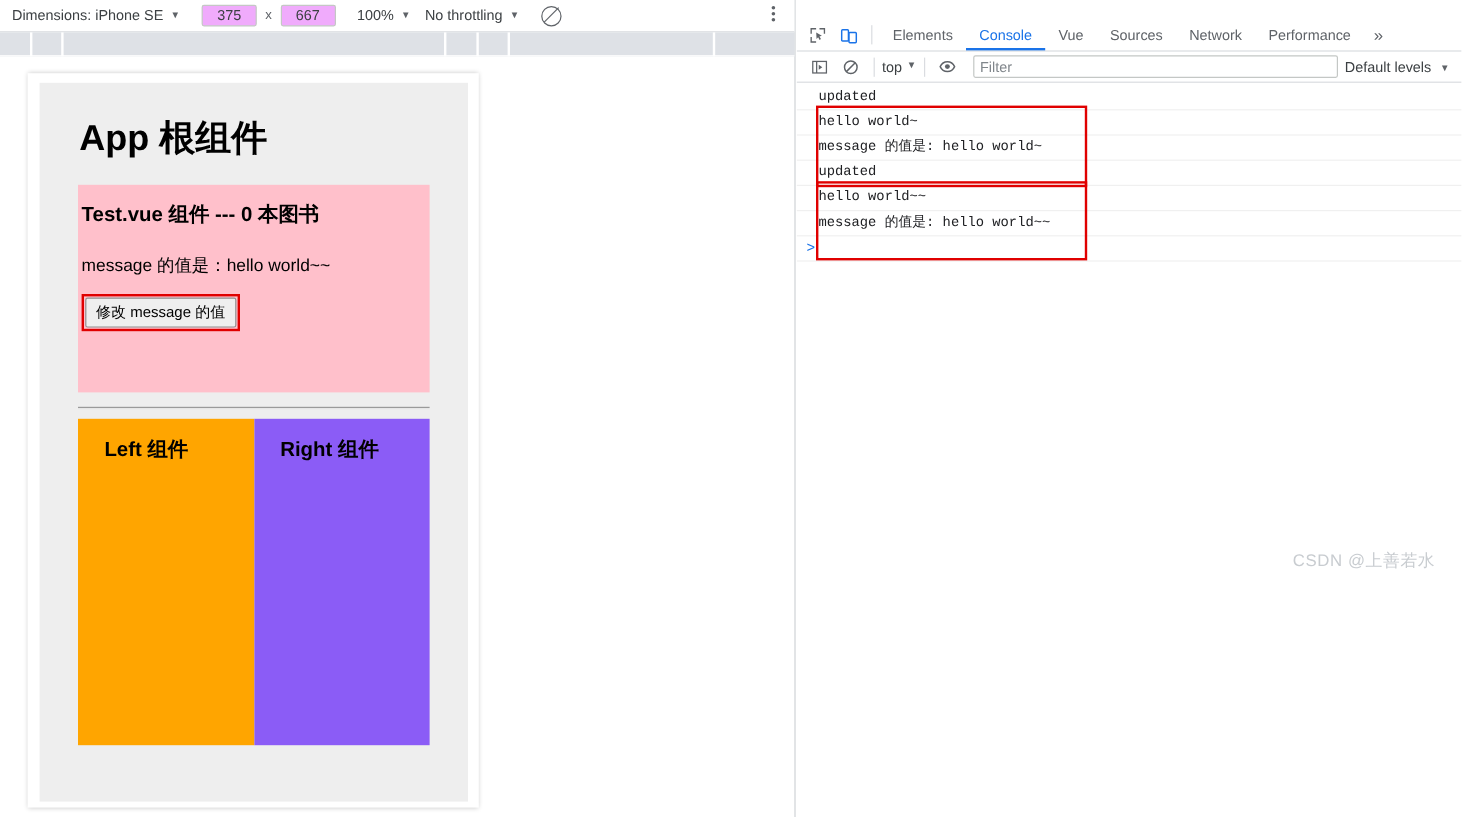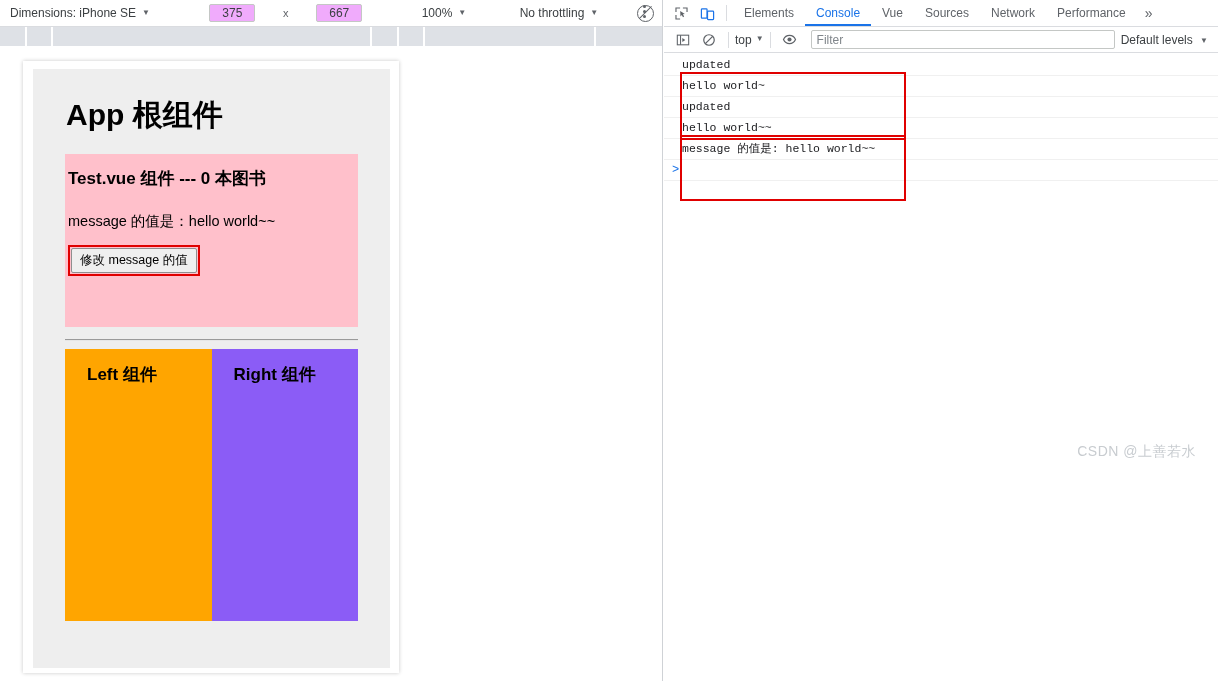--- a/index.html
+++ b/index.html
@@ -34,21 +34,20 @@
     width: 662px; height: 27px;
     background: #ffffff;
     border-bottom: 1px solid #dadce0;
     box-sizing: border-box;
     display: flex;
     align-items: center;
     padding: 0 8px;
     font-size: 12px;
     color: #3c4043;
     white-space: nowrap;
-    justify-content: space-between;
   }
   .dt-label {
     font-size: 12px;
     color: #3c4043;
     margin-right: 2px;
   }
   .caret {
     font-size: 8px;
     color: #5f6368;
     margin-left: 4px;
@@ -214,21 +213,21 @@
     font-size: 17px;
     font-weight: bold;
     color: #000;
   }
   #left-comp { background: #ffa500; }
   #right-comp { background: #8b5cf6; }
 
   
   #right-pane {
     position: absolute;
-    left: 664px; top: 0;
+    left: 664px; top: 16px;
     width: 554px; height: 477px;
     background: #ffffff;
   }
   #devtools-tabs {
     position: relative;
     height: 27px;
     border-bottom: 1px solid #dadce0;
     display: flex;
     align-items: center;
     padding-left: 4px;
@@ -474,20 +473,21 @@
     <input id="filter-input" placeholder="Filter" style="">
     <div id="default-levels">
       <span>Default levels</span>
       <span class="caret">▼</span>
     </div>
   </div>
 
   <div id="console-list">
     <div class="log-row">updated</div>
     <div class="log-row">hello world~</div>
+    <div class="log-row">message 的值是: hello world~</div>
     <div class="log-row">updated</div>
     <div class="log-row">hello world~~</div>
     <div class="log-row">message 的值是: hello world~~</div>
     <div id="prompt-row">&gt;</div>
 
     <div class="redbox" id="redbox-1"></div>
     <div class="redbox" id="redbox-2"></div>
   </div>
 
   <div id="watermark">CSDN @上善若水</div>

